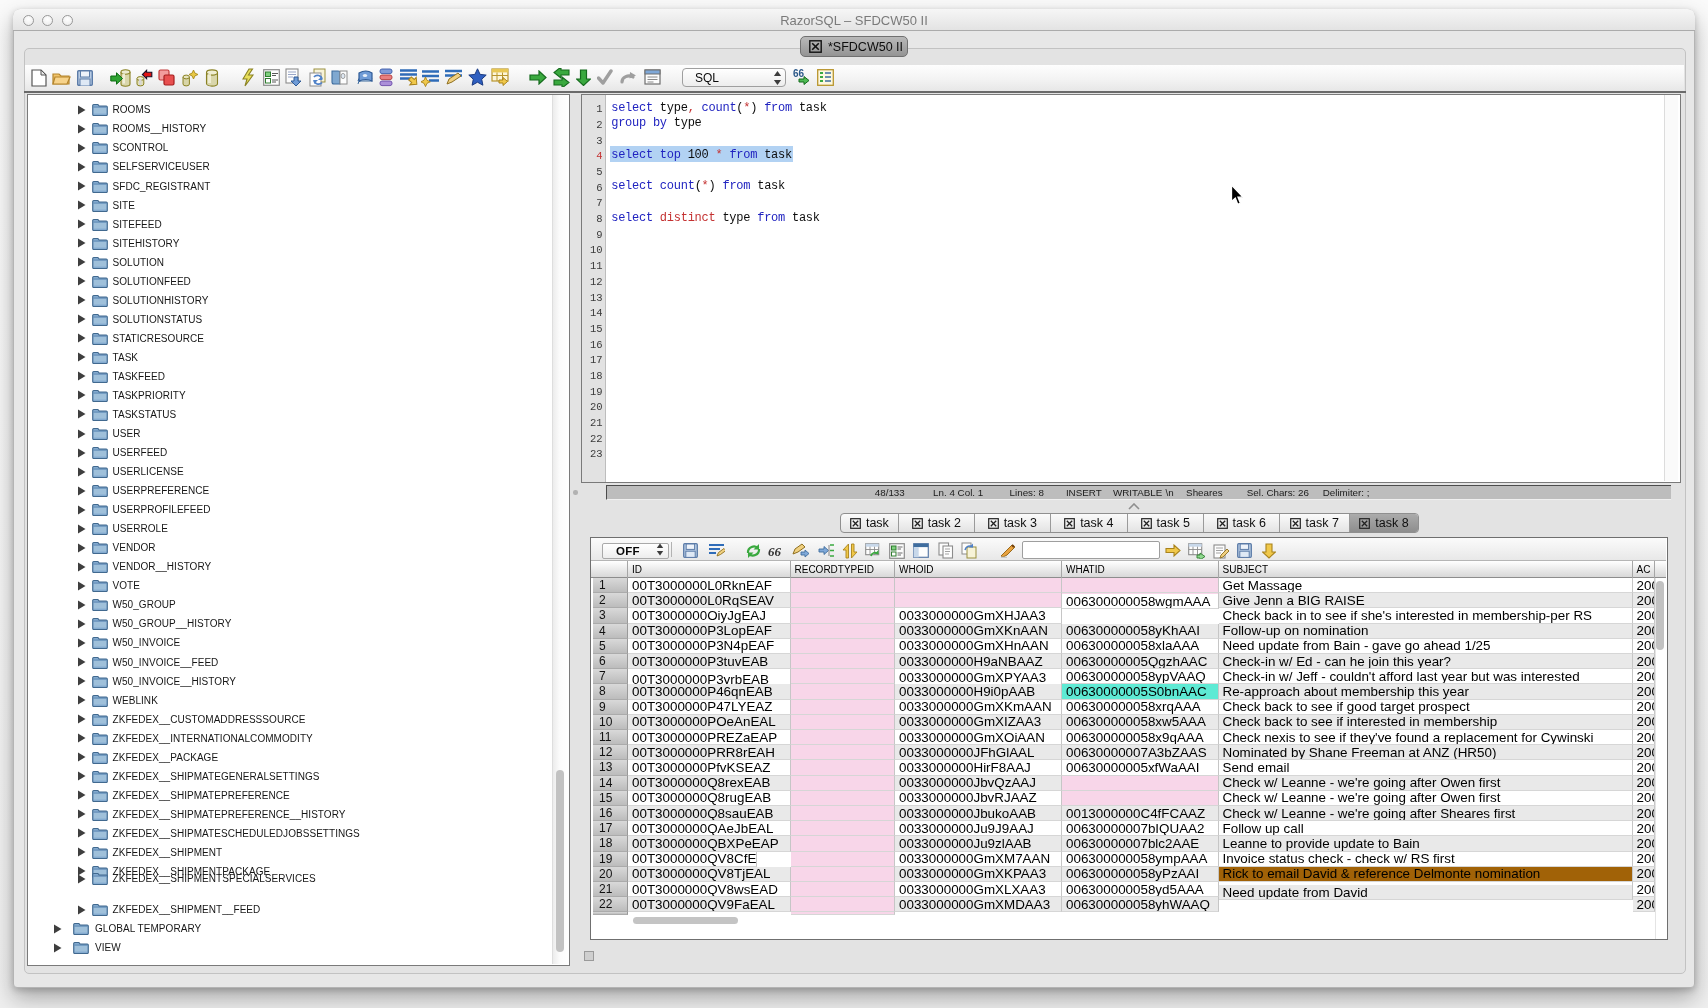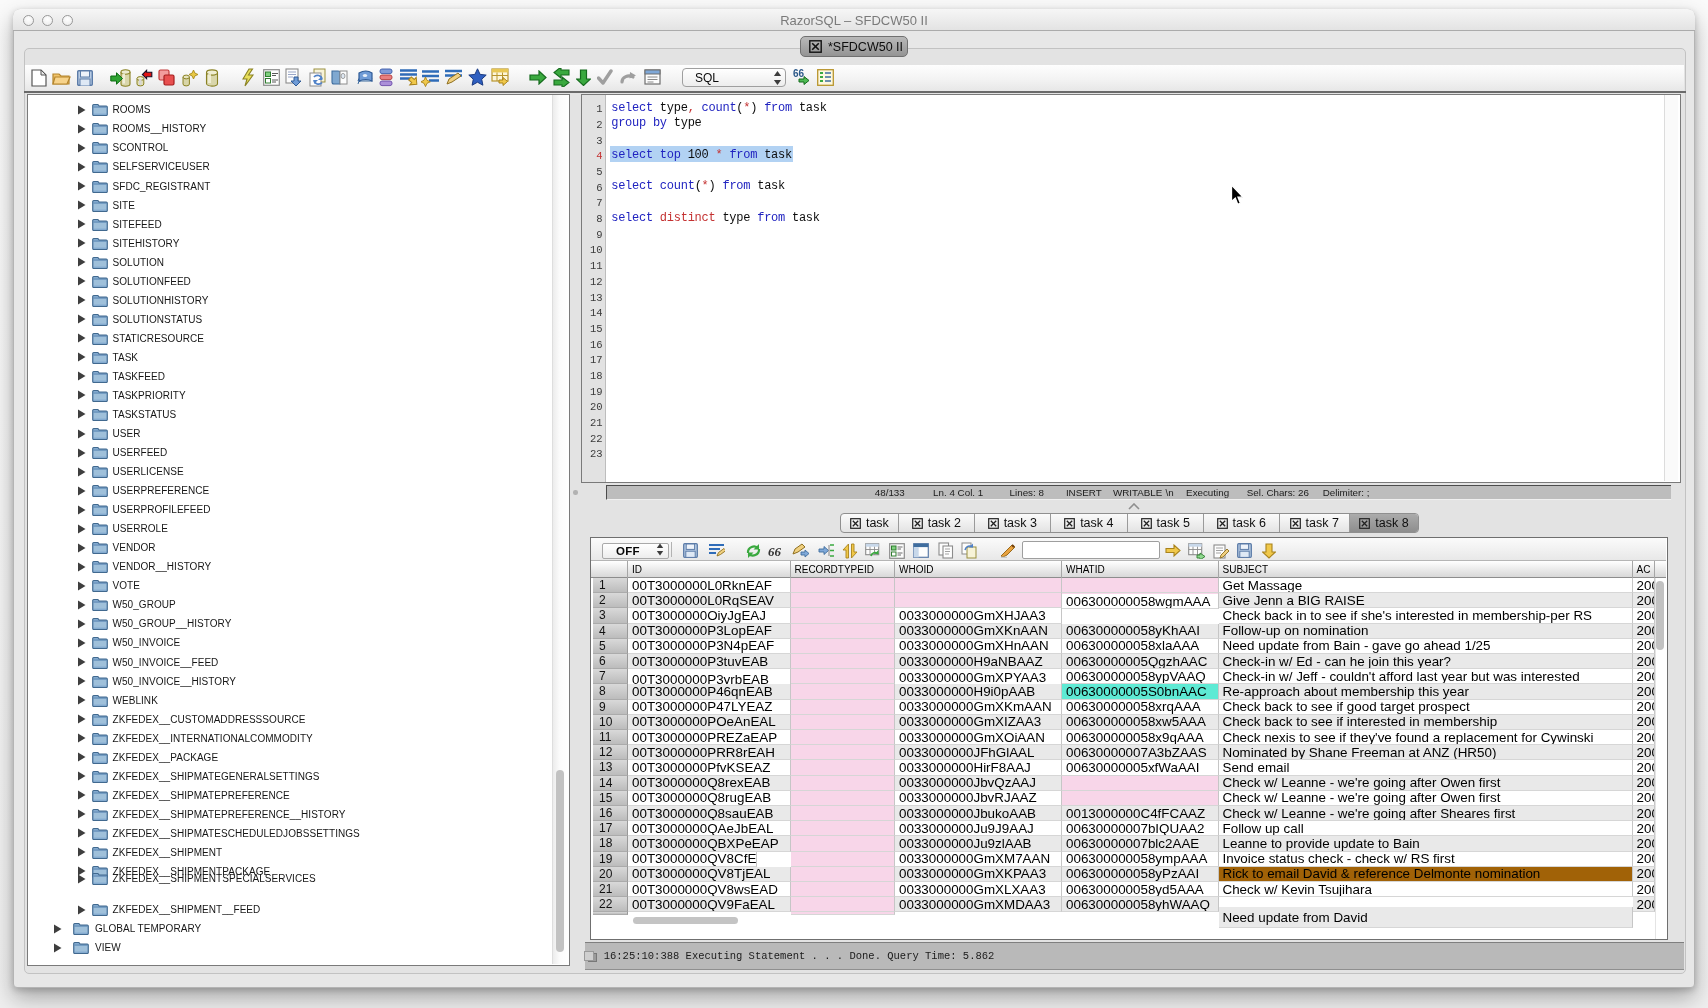--- a/index.html
+++ b/index.html
@@ -744,21 +744,21 @@
       <div class="cline" style="top:116.0px"><span class="kw">select</span> <span class="rd">distinct</span> type <span class="kw">from</span> task</div>
       <div id="edsb"></div>
     </div>
     <div id="sbar1"></div>
     <div class="s1" style="left:874.8px">48/133</div>
     <div class="s1" style="left:933.1px">Ln. 4 Col. 1</div>
     <div class="s1" style="left:1009.6px">Lines: 8</div>
     <div class="s1" style="left:1065.9px">INSERT</div>
     <div class="s1" style="left:1112.9px">WRITABLE</div>
     <div class="s1" style="left:1165.5px">\n</div>
-    <div class="s1" style="left:1186.1px">Executing</div>
+    <div class="s1" style="left:1186.1px">Sheares</div>
     <div class="s1" style="left:1246.8px">Sel. Chars: 26</div>
     <div class="s1" style="left:1322.7px">Delimiter: ;</div>
     <svg class="icon" style="left:1128px;top:502.5px" width="12" height="7" viewBox="0 0 12 7">
       <path d="M1 6 L6 1 L11 6" fill="none" stroke="#8f8f8f" stroke-width="1.6"></path>
     </svg>
     <div id="tabbar">
       <div class="tseg" style="width:58.0px"><svg class="xb" width="11" height="11" viewBox="0 0 11 11">
           <rect x="0.7" y="0.7" width="9.6" height="9.6" fill="none" stroke="#222" stroke-width="1.2"></rect>
           <path d="M2.8 2.8 L8.2 8.2 M8.2 2.8 L2.8 8.2" stroke="#222" stroke-width="1.3"></path>
         </svg>task</div>
@@ -1045,29 +1045,25 @@
       <div class="cell" style="left:199.5px;top:344.0px;width:104.5px;height:15.2px;background:#f8d6e9"></div>
       <div class="cell" style="left:304px;top:344.0px;width:167px;height:15.2px;background:#ffffff">0033000000GmXLXAA3</div>
       <div class="cell" style="left:471px;top:344.0px;width:156.5px;height:15.2px;background:#ffffff">006300000058yd5AAA</div>
       <div class="cell subj" style="left:627.5px;top:344.0px;width:414.0px;height:15.2px;background:#ffffff">Check w/ Kevin Tsujihara</div>
       <div class="cell" style="left:1041.5px;top:344.0px;width:22.0px;height:15.2px;background:#ffffff">2009</div>
       <div class="rnum" style="left:2px;top:359.2px;width:35px;height:15.2px">22</div>
       <div class="cell" style="left:37px;top:359.2px;width:162.5px;height:15.2px;background:#e9e9e9">00T3000000QV9FaEAL</div>
       <div class="cell" style="left:199.5px;top:359.2px;width:104.5px;height:15.2px;background:#f8d6e9"></div>
       <div class="cell" style="left:304px;top:359.2px;width:167px;height:15.2px;background:#e9e9e9">0033000000GmXMDAA3</div>
       <div class="cell" style="left:471px;top:359.2px;width:156.5px;height:15.2px;background:#e9e9e9">006300000058yhWAAQ</div>
-      <div class="cell subj" style="left:627.5px;top:369px;width:414.0px;height:21px;background:#e9e9e9">Need update from David</div>
+      <div class="cell subj" style="left:627.5px;top:347px;width:414.0px;height:15px;background:#e9e9e9">Need update from David</div>
       <div class="cell" style="left:1041.5px;top:359.2px;width:22.0px;height:15.2px;background:#e9e9e9">2009</div>
       <div class="rnum" style="left:2px;top:374.4px;width:35px;height:3px"></div>
       <div class="cell" style="left:199.5px;top:374.4px;width:104.5px;height:3px;background:#f8d6e9"></div>
       <div id="tvsb"></div>
       <div id="tvthumb"></div>
       <div id="hthumb"></div>
     </div>
-    <div id="sbar2">
-      <div class="sq"></div>
-      <div class="tx">16:25:10:388 Executing Statement . . . Done. Query Time: 5.862</div>
-    </div>
     <div class="abs" style="left:573px;top:490px;width:4.5px;height:4.5px;border-radius:50%;background:#b2b2b2"></div>
     <div class="abs" style="left:584px;top:951px;width:10px;height:10px;background:#cfcfcf;border:1px solid #9a9a9a"></div>
     <svg class="icon" style="left:1230px;top:184px" width="15" height="22" viewBox="0 0 15 22">
       <path d="M1.5 1 L1.5 17.5 L5.3 14.1 L7.7 20.3 L10.4 19.2 L8 13.2 L13.2 13.2 Z" fill="#000" stroke="#fff" stroke-width="1.3"></path>
     </svg>
   </div>
 </body></html>

